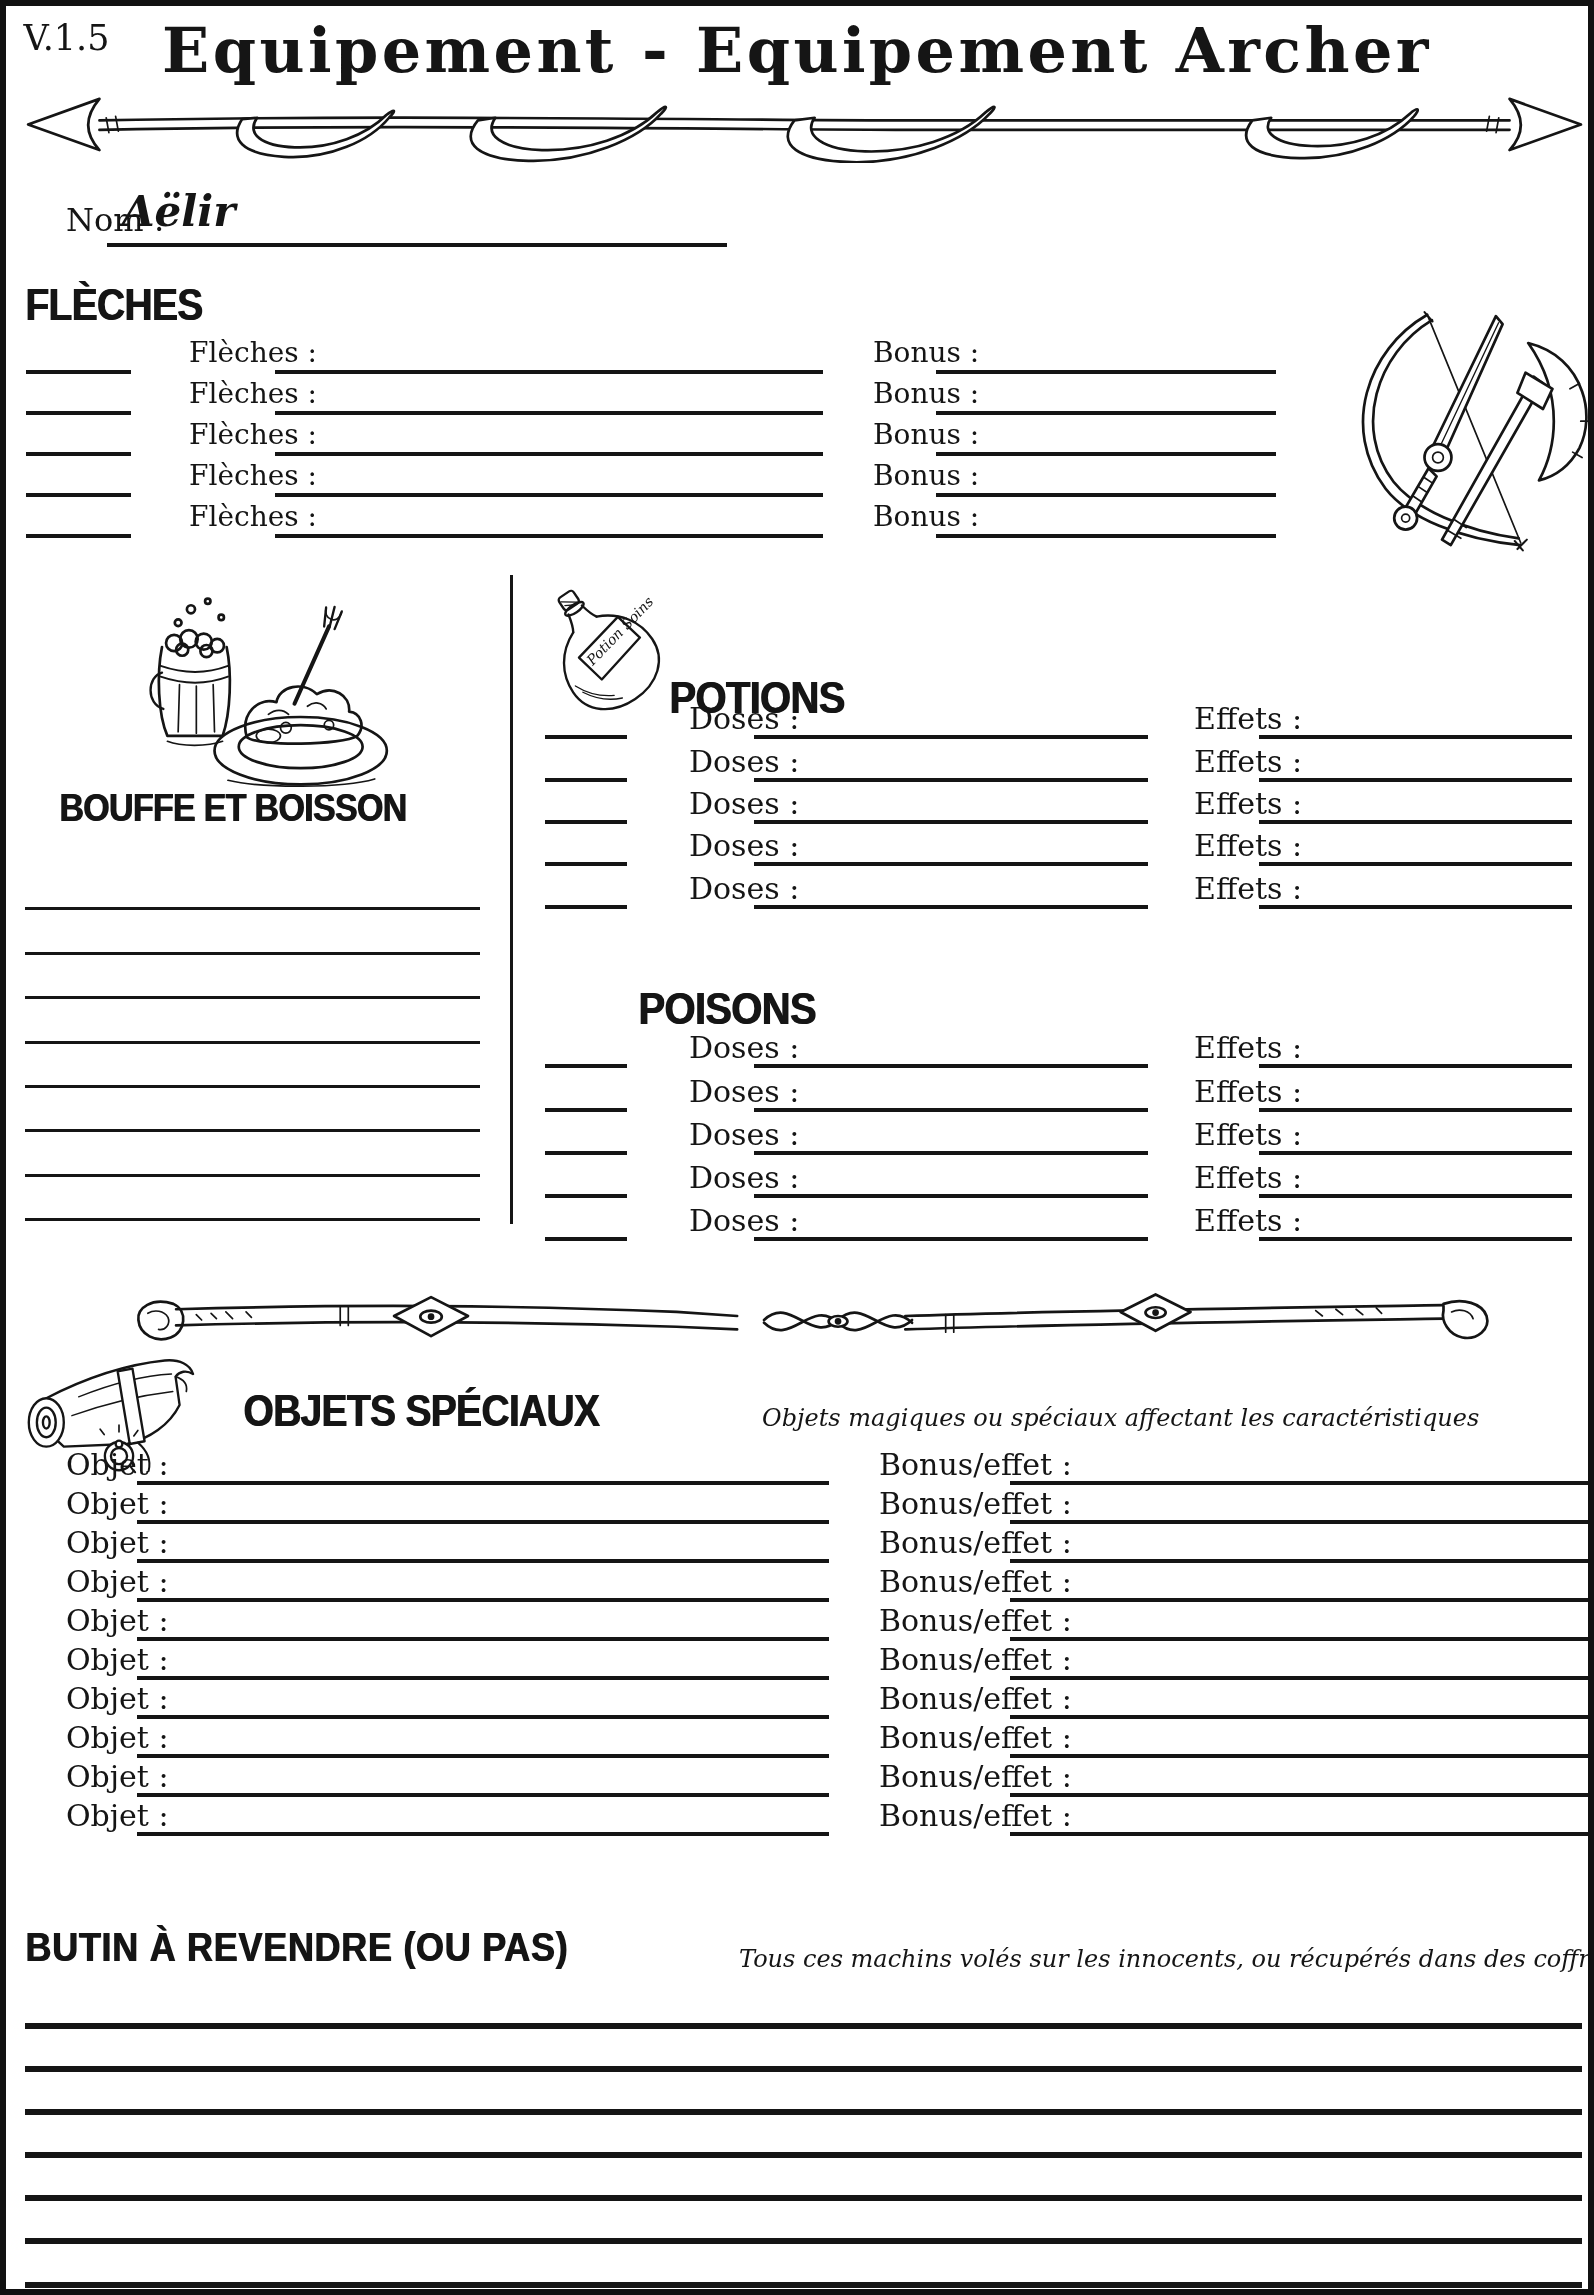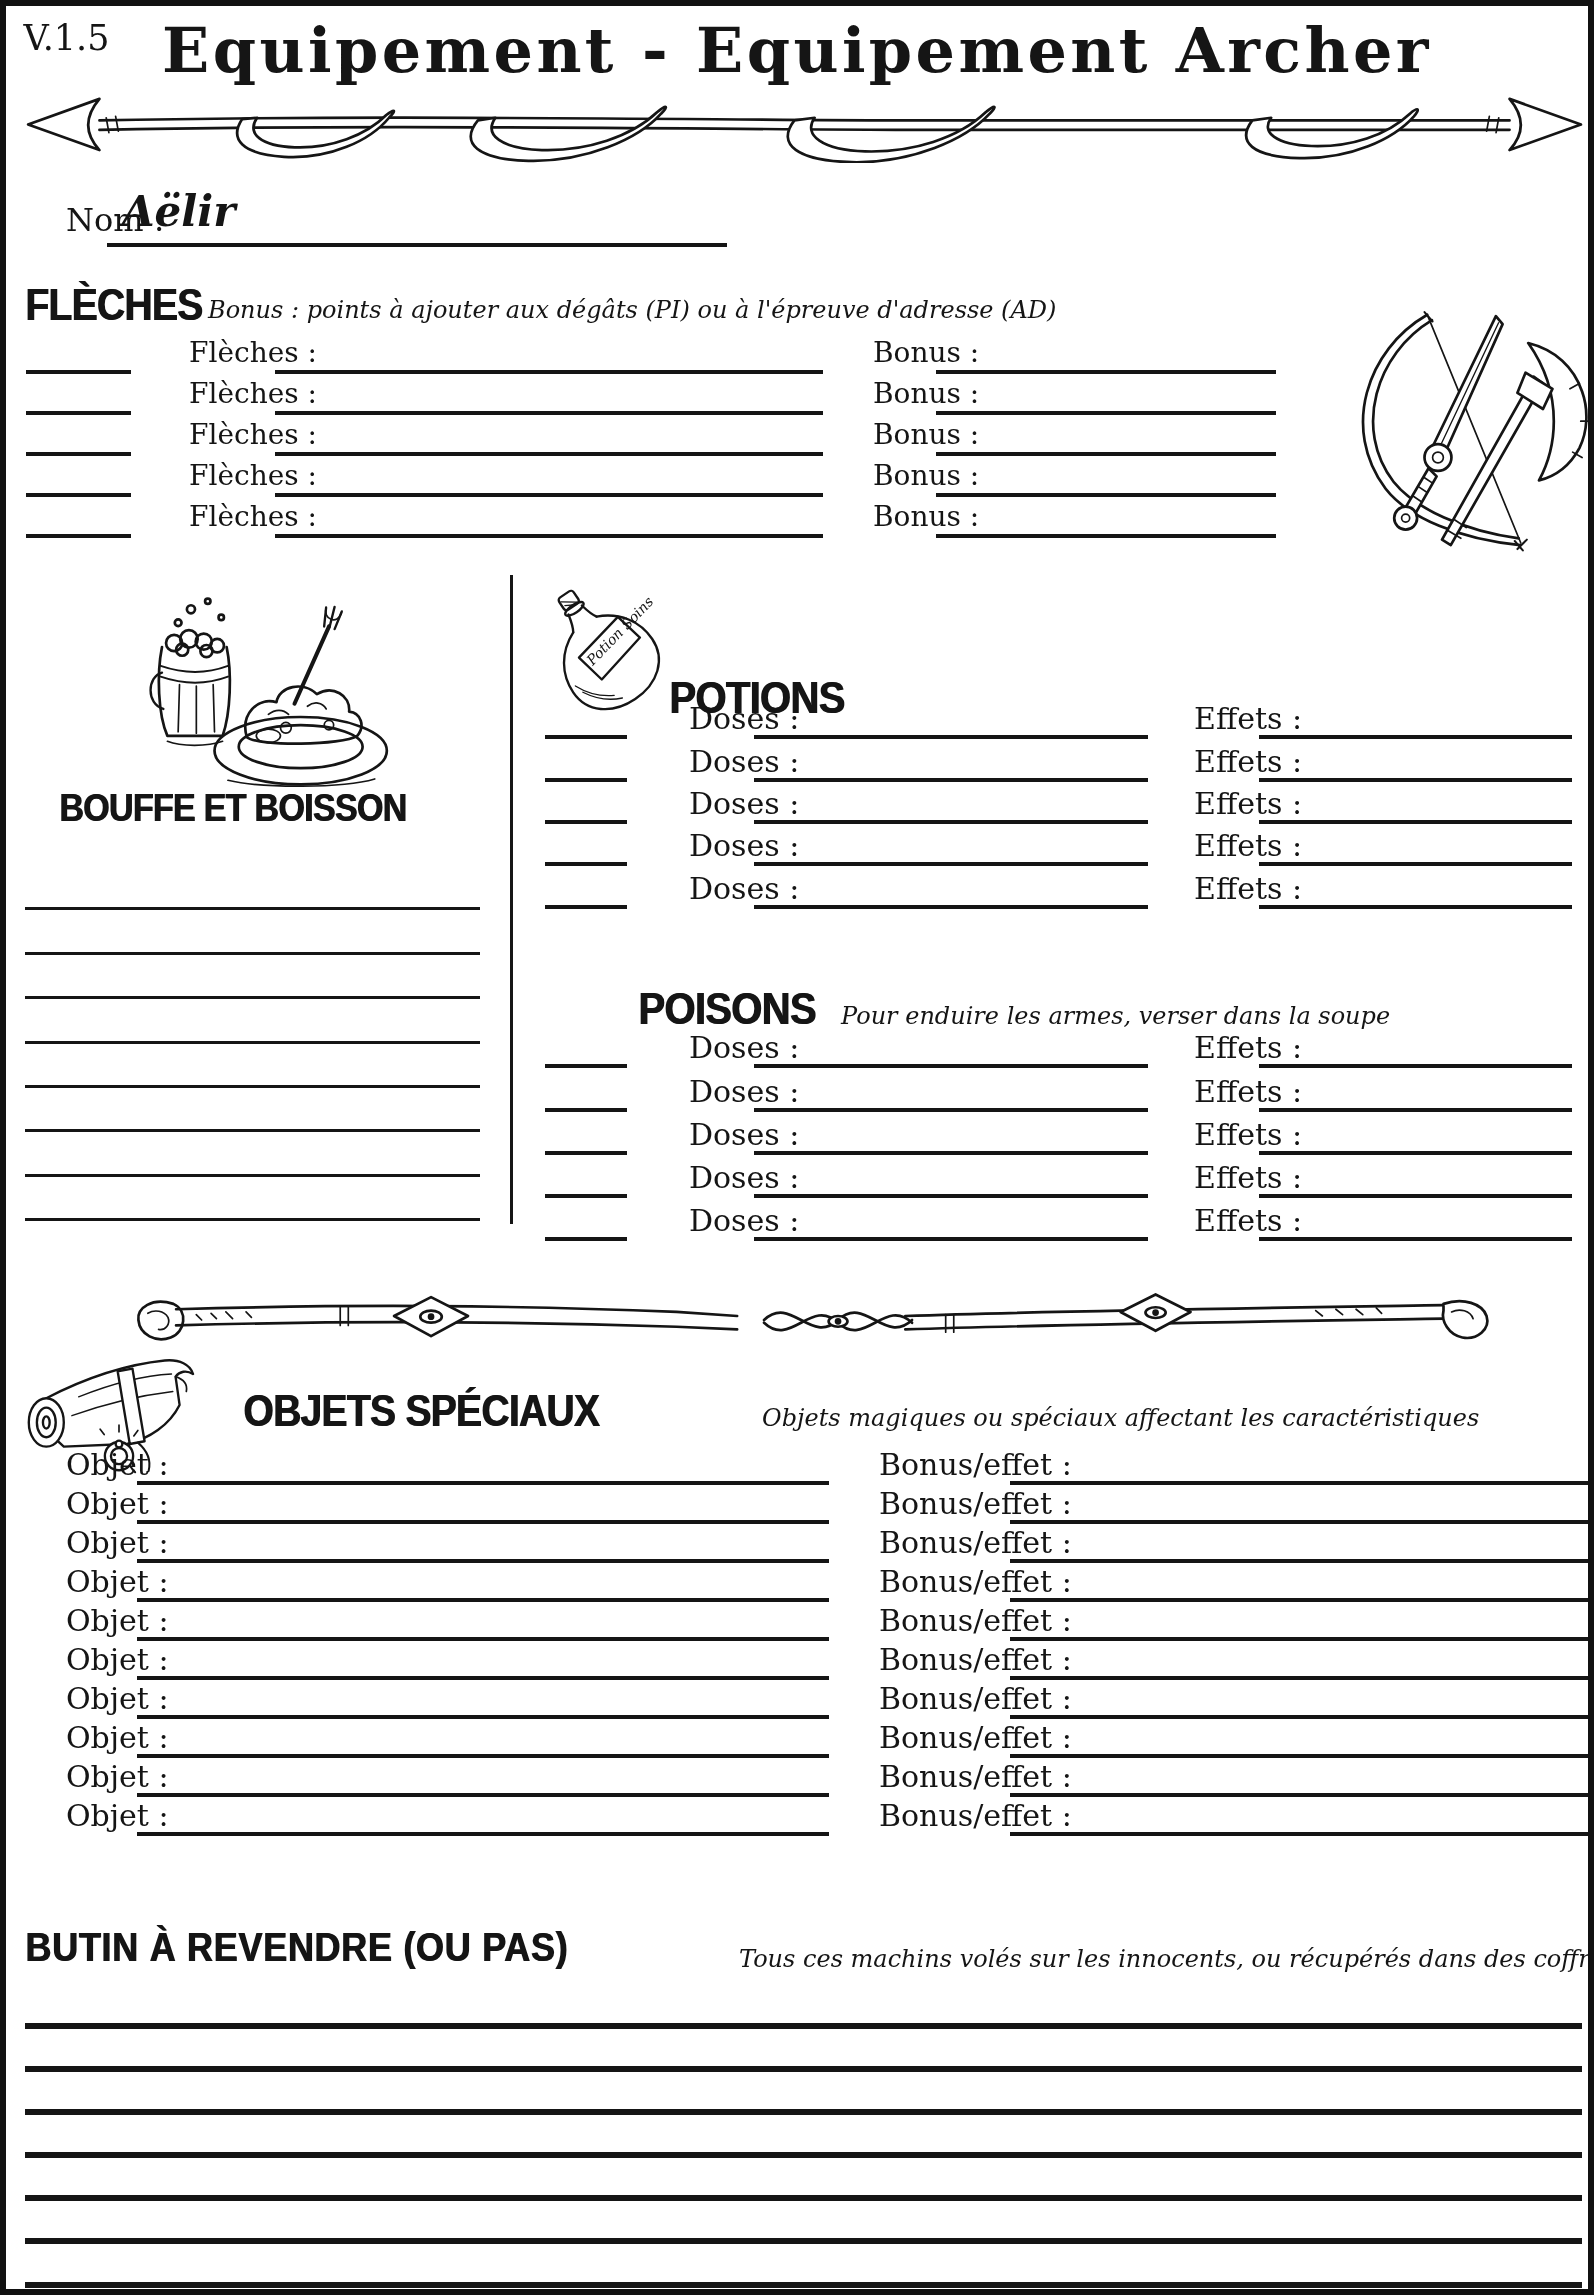--- a/index.html
+++ b/index.html
@@ -44,21 +44,20 @@
       <path d="M1150,42 C1122,78 1155,102 1235,104 C1325,106 1405,70 1440,32 C1452,20 1448,18 1434,30 C1394,68 1326,90 1255,88 C1192,86 1162,64 1180,38 Z"></path>
       <path d="M1830,42 C1806,74 1830,96 1900,98 C1975,100 2040,70 2070,36 C2080,24 2076,22 2064,32 C2030,64 1976,82 1918,80 C1866,78 1842,60 1858,38 Z"></path>
     </g>
   </svg>
 
   <div class="lbl" style="left:20px;top:195px;font-size:32px;">Nom :</div>
   <div class="hand" style="left:116px;top:181px;font-size:42px;">Aëlir</div>
   <div class="line" style="left:101px;top:237px;width:620px;"></div>
 
   <div class="h" style="left:19px;top:275px;font-size:39px;">FLÈCHES</div>
-  <div class="sub" style="left:202px;top:290px;">Bonus : points à ajouter aux dégâts (PI) ou à l'épreuve d'adresse (AD)</div>
 
   <div class="rows">
 
   <div class="row" style="top: 330px;">
         <div class="line" style="left:20px;width:105px;"></div>
         <span class="lbl" style="left:143px;">Flèches :</span>
         <span class="val" style="left:280px;"></span>
         <div class="line" style="left:269px;width:548px;"></div>
         <span class="lbl" style="left:827px;">Bonus :</span>
         <span class="val" style="left:938px;"></span>
@@ -259,21 +258,20 @@
         <span class="lbl" style="left:643px;font-size:30px;">Doses :</span>
         <span class="val" style="left:758px;"></span>
         <div class="line" style="left:748px;width:394px;"></div>
         <span class="lbl" style="left:1148px;font-size:30px;">Effets :</span>
         <span class="val" style="left:1261px;"></span>
         <div class="line" style="left:1253px;width:313px;"></div>
       </div>
     </div>
 
   <div class="h" style="left:632px;top:978px;font-size:40px;">POISONS</div>
-  <div class="sub" style="left:835px;top:996px;">Pour enduire les armes, verser dans la soupe</div>
 
   <div class="rows">
 
   <div class="row" style="top: 1024px;">
         <div class="line" style="left:539px;width:82px;"></div>
         <span class="lbl" style="left:643px;font-size:30px;">Doses :</span>
         <span class="val" style="left:758px;"></span>
         <div class="line" style="left:748px;width:394px;"></div>
         <span class="lbl" style="left:1148px;font-size:30px;">Effets :</span>
         <span class="val" style="left:1261px;"></span>

